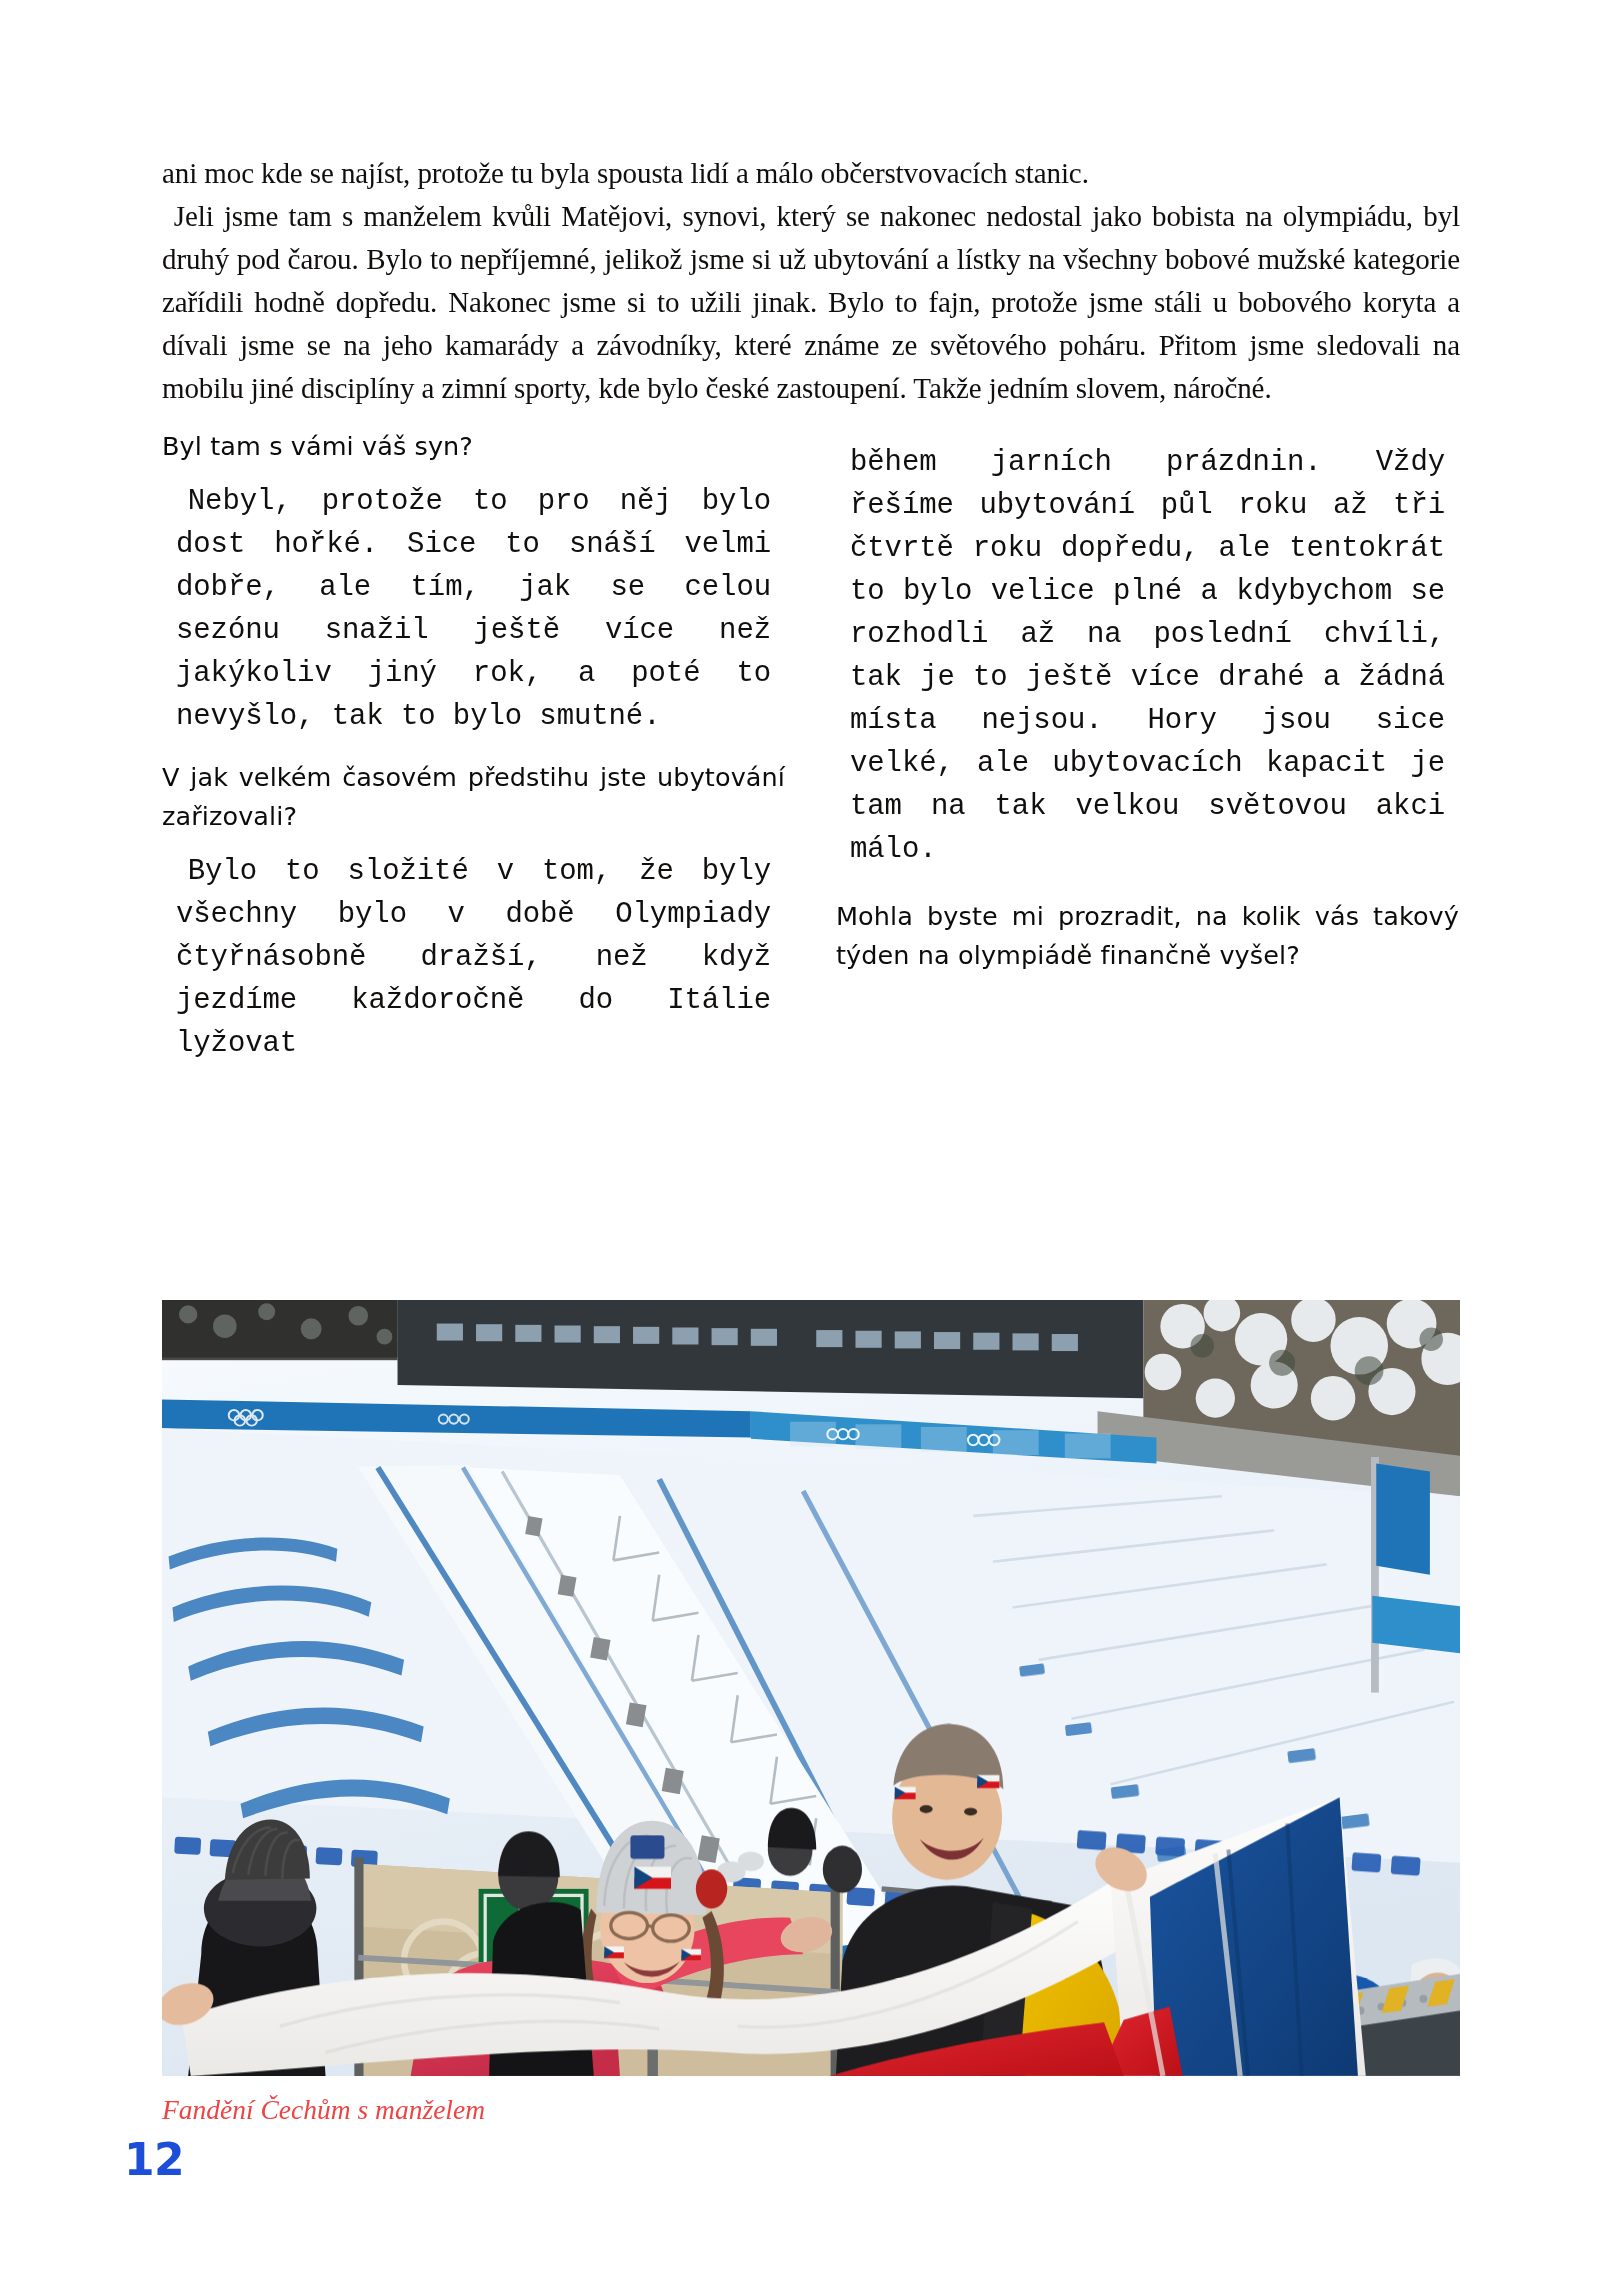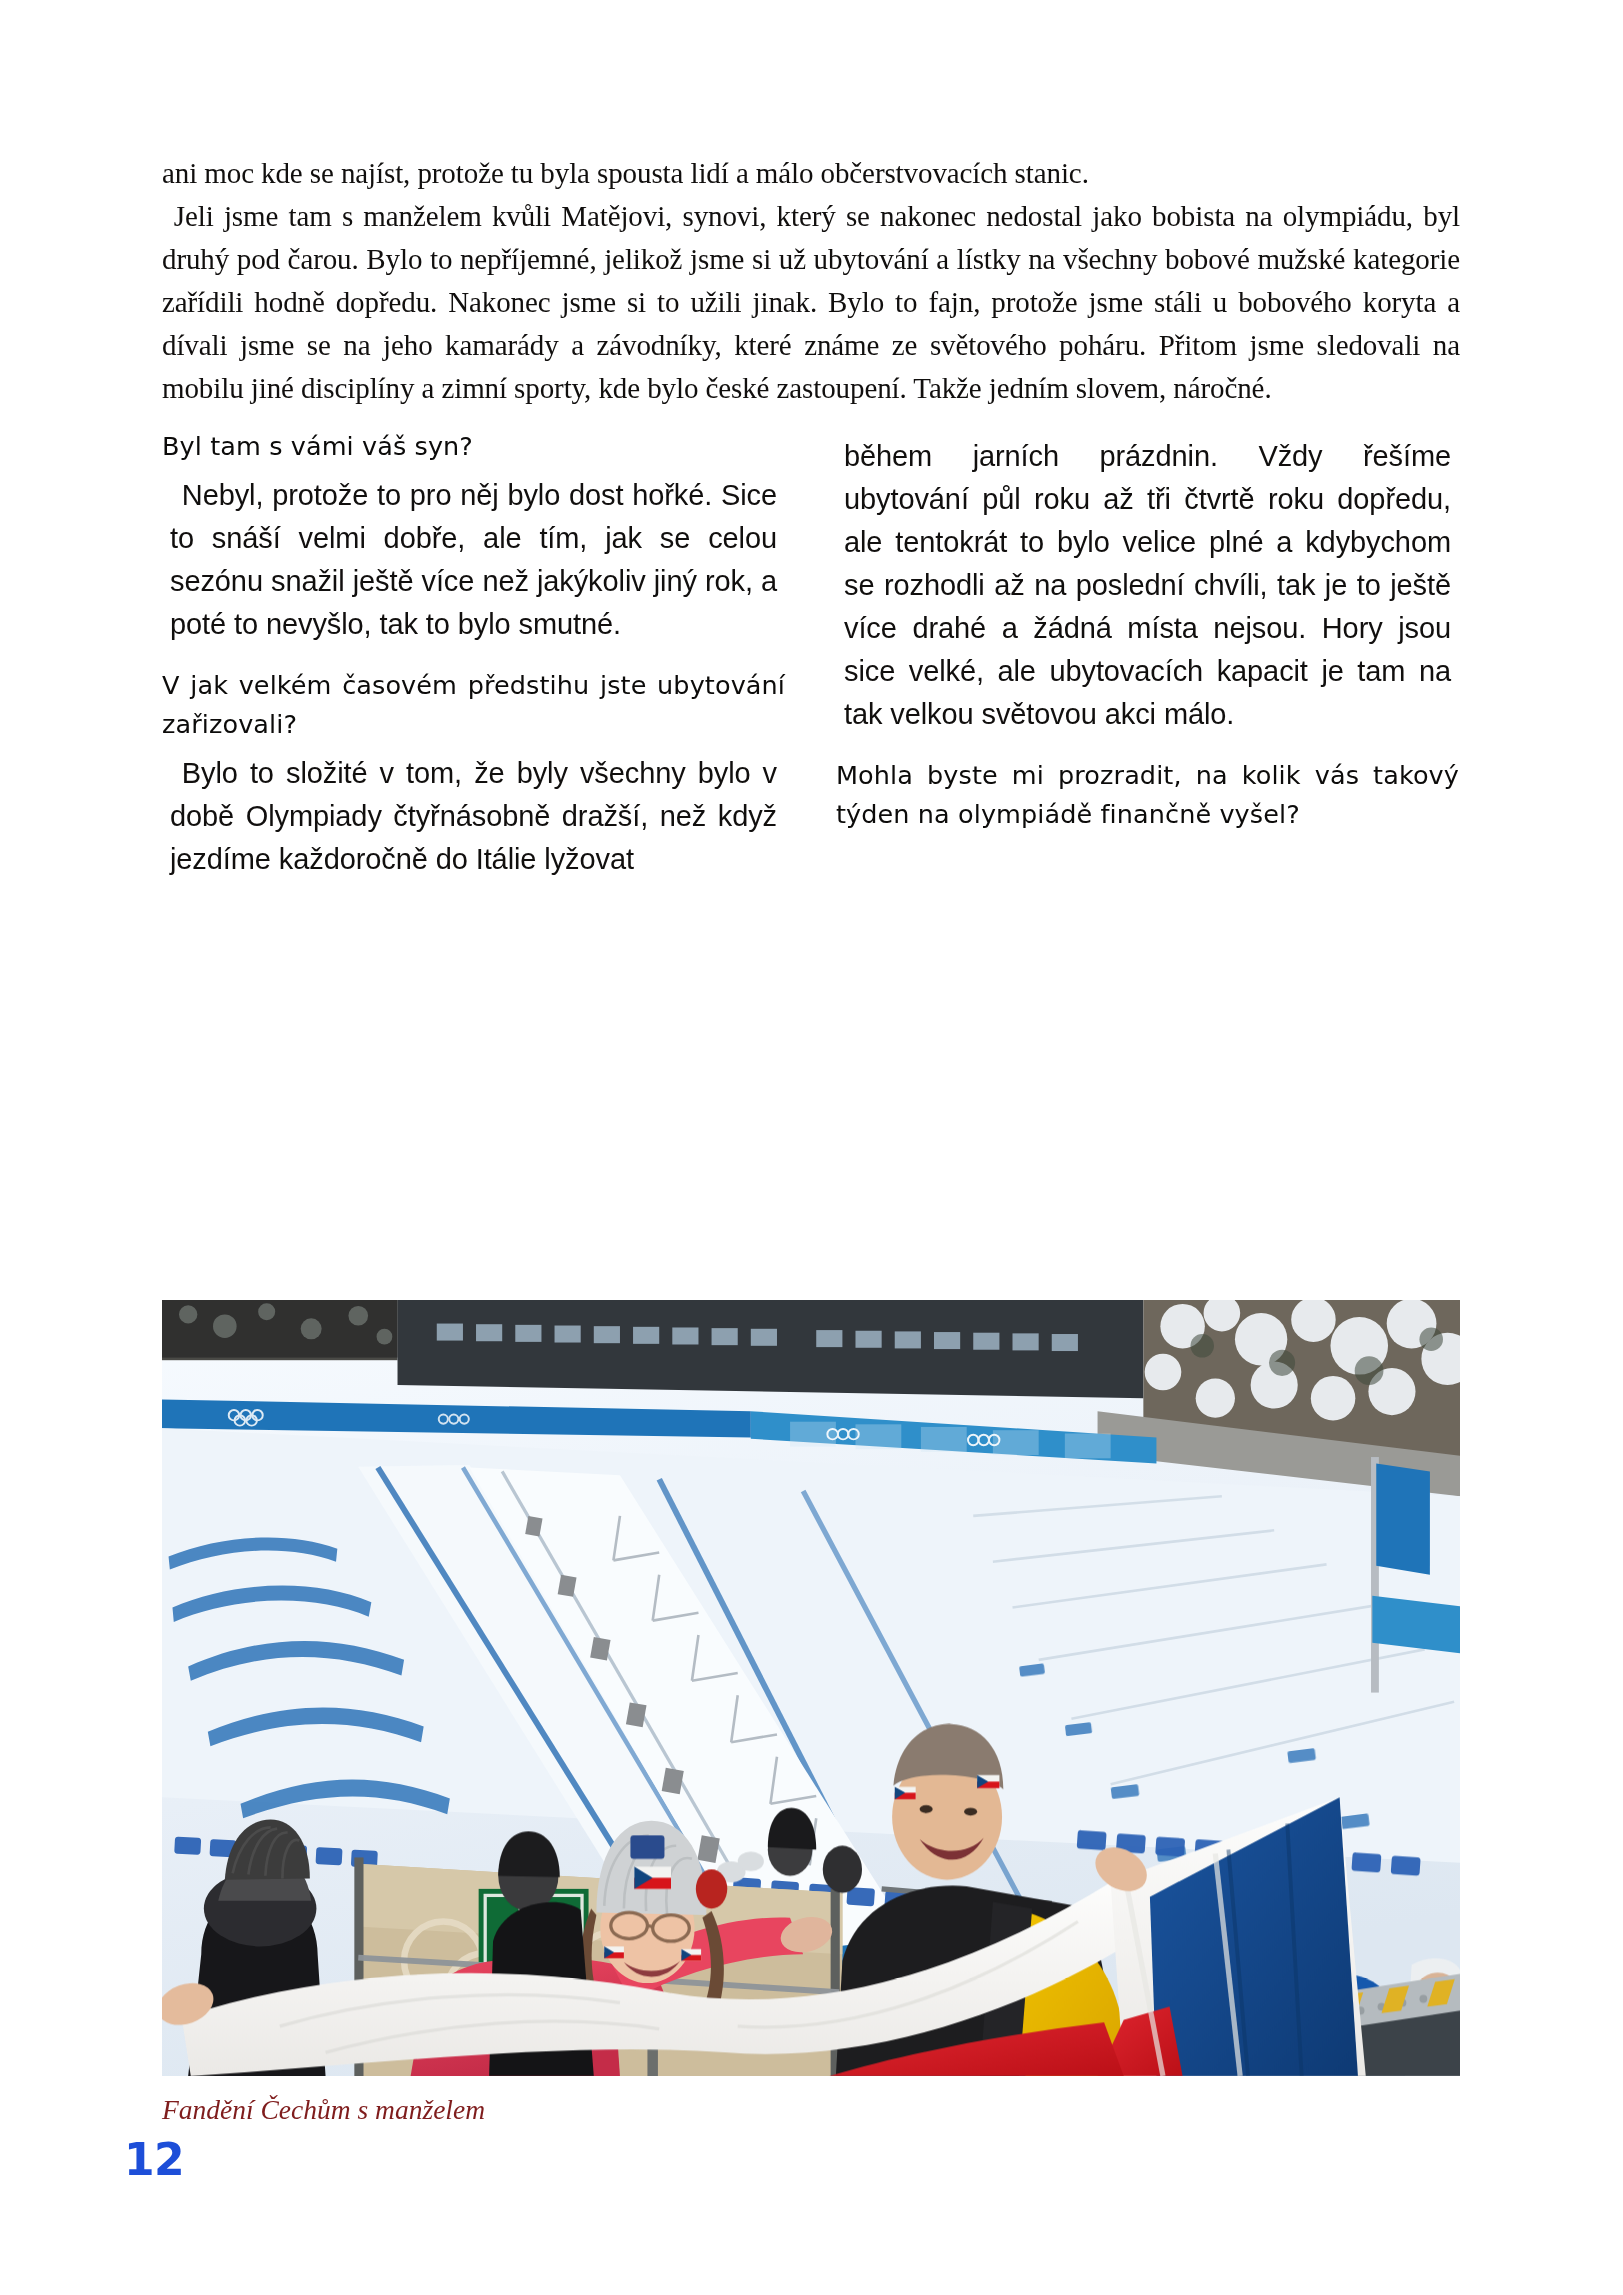--- a/index.html
+++ b/index.html
@@ -72,28 +72,28 @@
     text-align: justify;
     text-justify: inter-word;
     margin: 0 0 3.9px 0;
   }
   .qheading.second {
     margin-top: 20px;
   }
   .qheading.nospace { margin-top: 0; }
 
   .body {
-    font-family: Liberation Sans, sans-serif;
+    font-family: Liberation Mono, monospace;
     font-size: 29px;
     line-height: 43px;
     text-align: justify;
     text-justify: inter-word;
     letter-spacing: -0.1px;
     color: #110f0e;
-    margin: 8px;
+    margin: 14px;
   }
   .body.lead { text-indent: 11.8px; }
 
   .spacer-sm { height: 11.8px; }
 
   
   .photo-wrap {
     position: absolute;
     left: 162px;
     top: 1300px;
@@ -111,21 +111,21 @@
 
   
   .caption {
     position: absolute;
     left: 162px;
     top: 2093px;
     font-family: "Liberation Serif", "DejaVu Serif", serif;
     font-style: italic;
     font-size: 27.5px;
     line-height: 33px;
-    color: #7f1d1d;
+    color: #ef4444;
     letter-spacing: 0px;
   }
   .folio {
     position: absolute;
     left: 124px;
     top: 2136px;
     font-family: "DejaVu Sans", "Liberation Sans", sans-serif;
     font-weight: 700;
     font-size: 44px;
     line-height: 47px;

